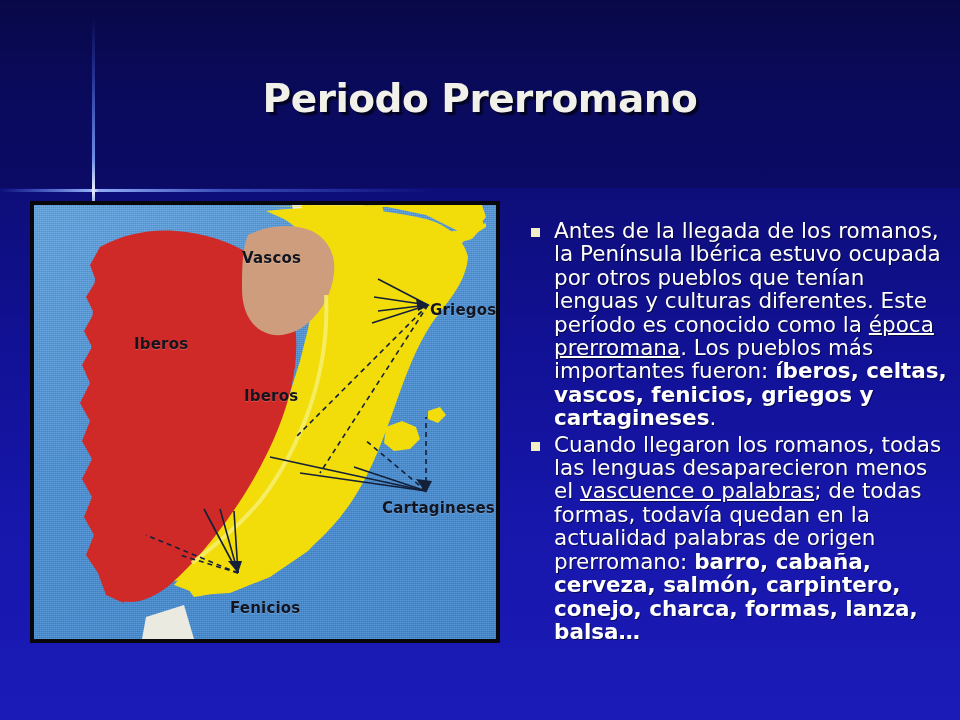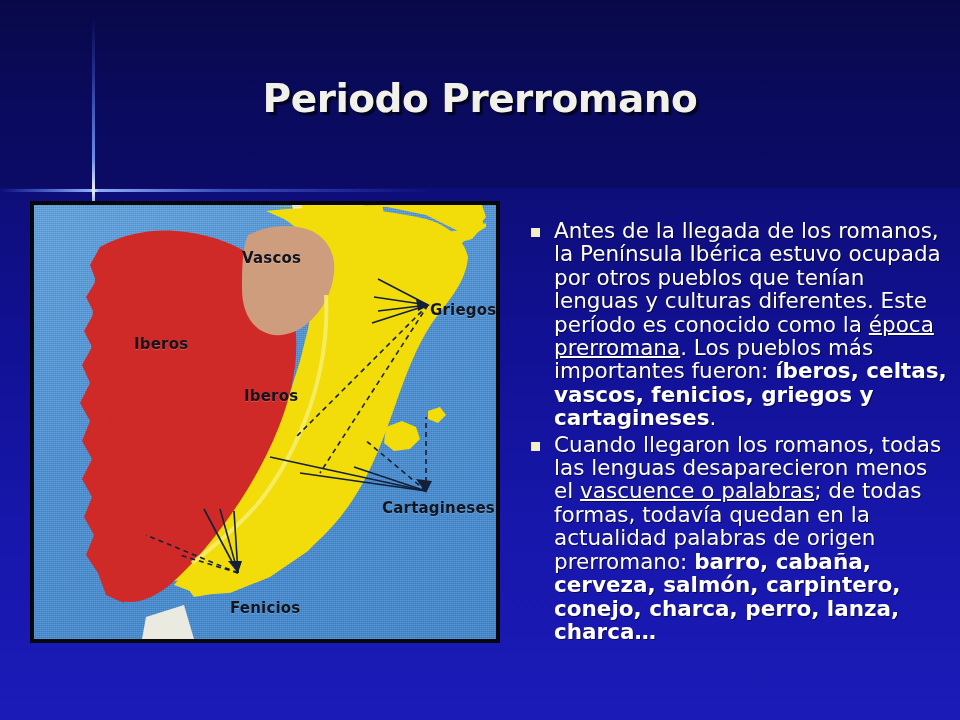--- a/index.html
+++ b/index.html
@@ -252,17 +252,17 @@
 
   <div id="body-text">
 
     <div class="bullet-row">
       <span class="bullet-mark"></span>
       <div class="bullet-text">Antes de la llegada de los romanos, la Península Ibérica estuvo ocupada por otros pueblos que tenían lenguas y culturas diferentes. Este período es conocido como la <u>época prerromana</u>. Los pueblos más importantes fueron: <b>íberos, celtas, vascos, fenicios, griegos y cartagineses</b>.</div>
     </div>
 
     <div class="bullet-row">
       <span class="bullet-mark"></span>
-      <div class="bullet-text">Cuando llegaron los romanos, todas las lenguas desaparecieron menos el <u>vascuence o palabras</u>; de todas formas, todavía quedan en la actualidad palabras de origen prerromano: <b>barro, cabaña, cerveza, salmón, carpintero, conejo, charca, perro, lanza, charca…</b></div>
+      <div class="bullet-text">Cuando llegaron los romanos, todas las lenguas desaparecieron menos el <u>vascuence o palabras</u>; de todas formas, todavía quedan en la actualidad palabras de origen prerromano: <b>barro, cabaña, cerveza, salmón, carpintero, conejo, charca, formas, lanza, balsa…</b></div>
     </div>
 
   </div>
 </div>
 
 </body></html>

